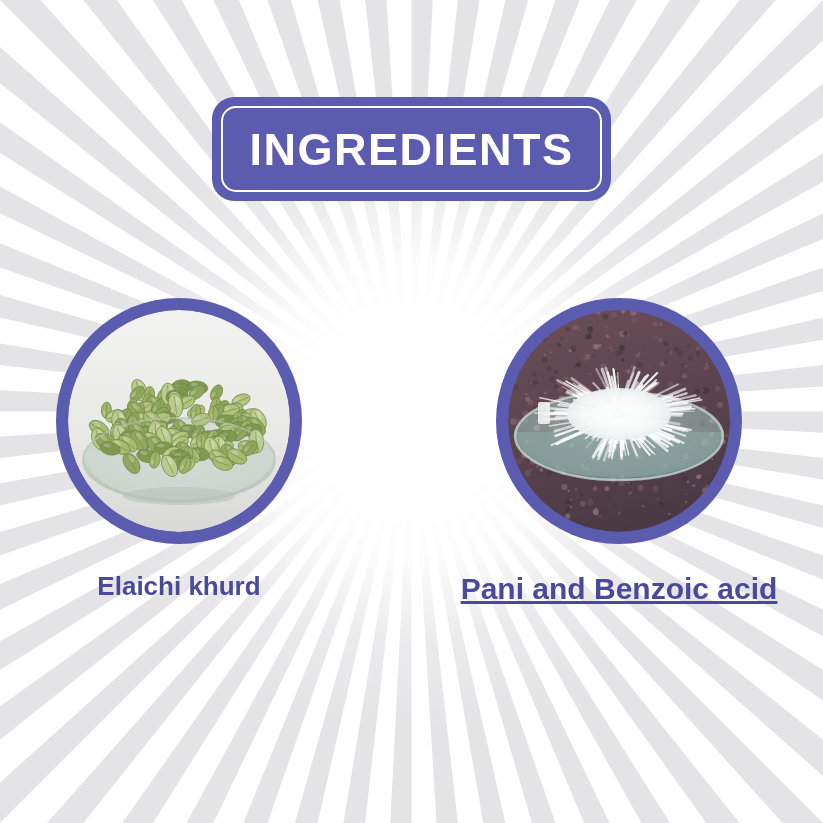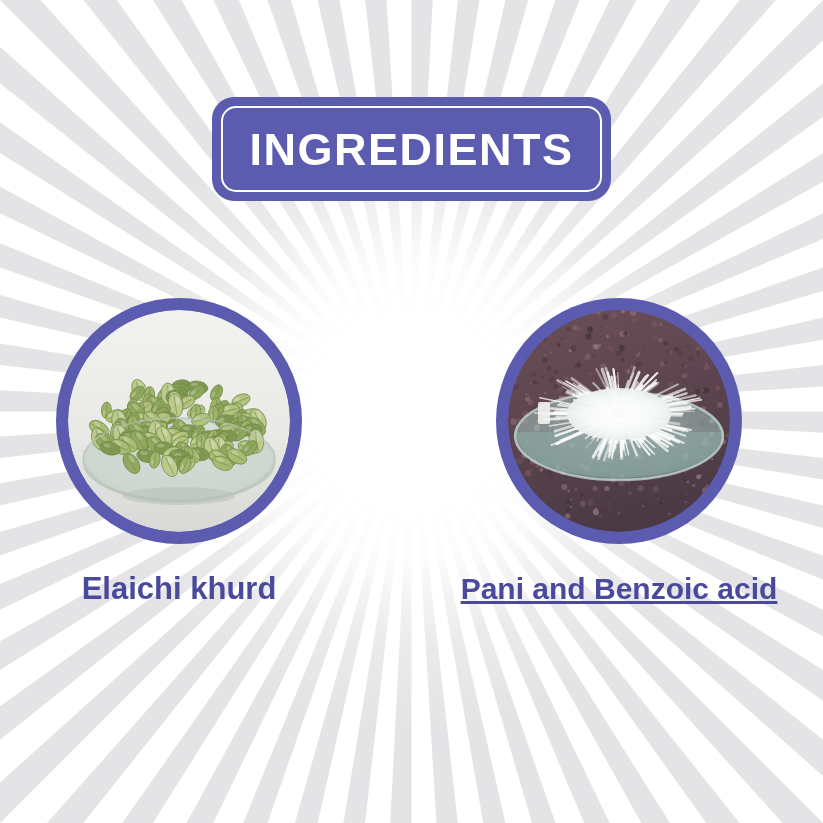--- a/index.html
+++ b/index.html
@@ -121,21 +121,21 @@
     height: 222px;
     border-radius: 50%;
     overflow: hidden;
     position: relative;
   }
   .circle-photo svg { display: block; }
 
   .ingredient-label {
     margin-top: 28px;
     color: #4a4a9c;
-    font-size: 31px;
+    font-size: 26px;
     font-weight: bold;
     text-align: center;
     line-height: 1.1;
     white-space: nowrap;
     font-family: "Liberation Sans", sans-serif;
   }
   #ingredient-1 .ingredient-label { font-size: 30px; text-decoration: underline; }
 </style>
 </head>
 <body>

